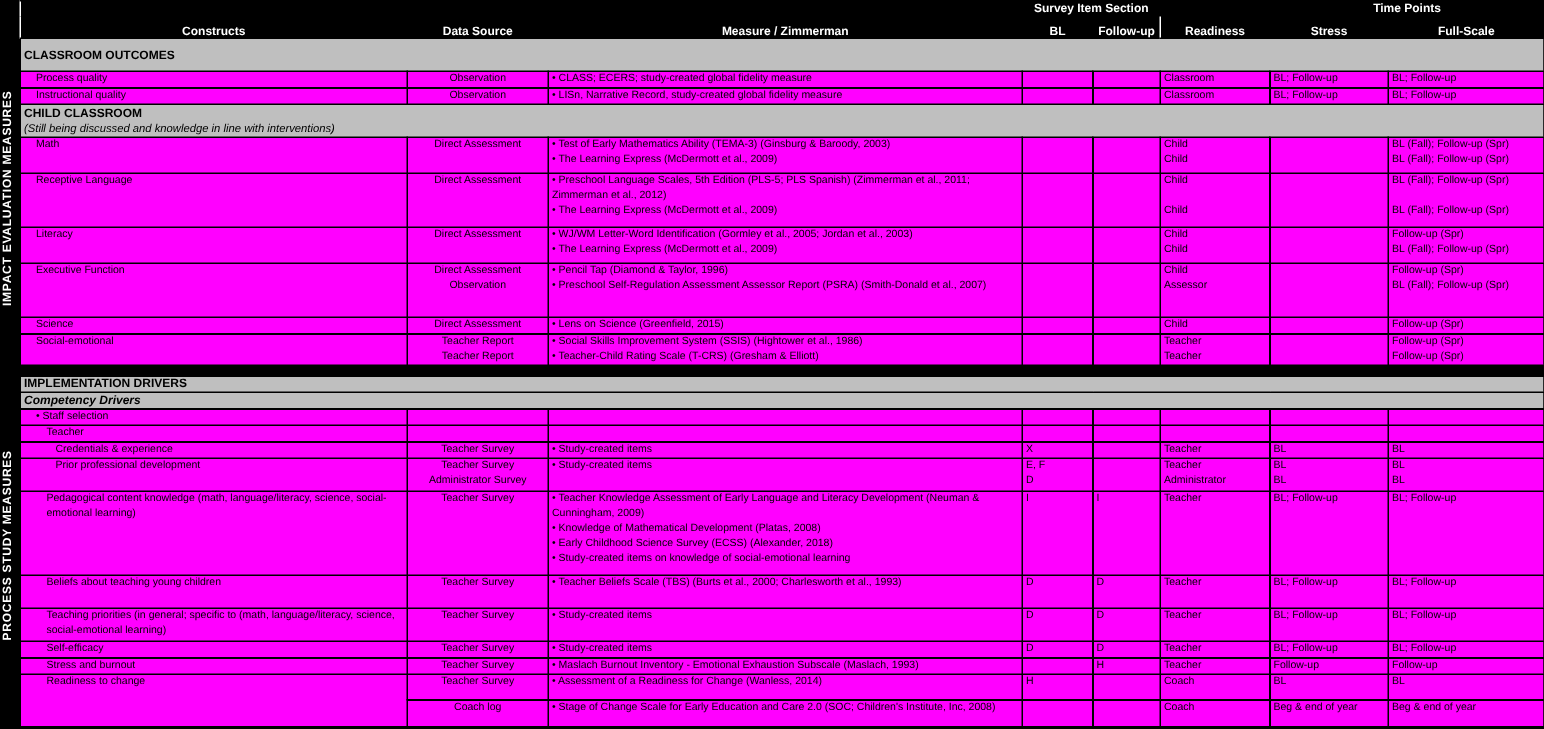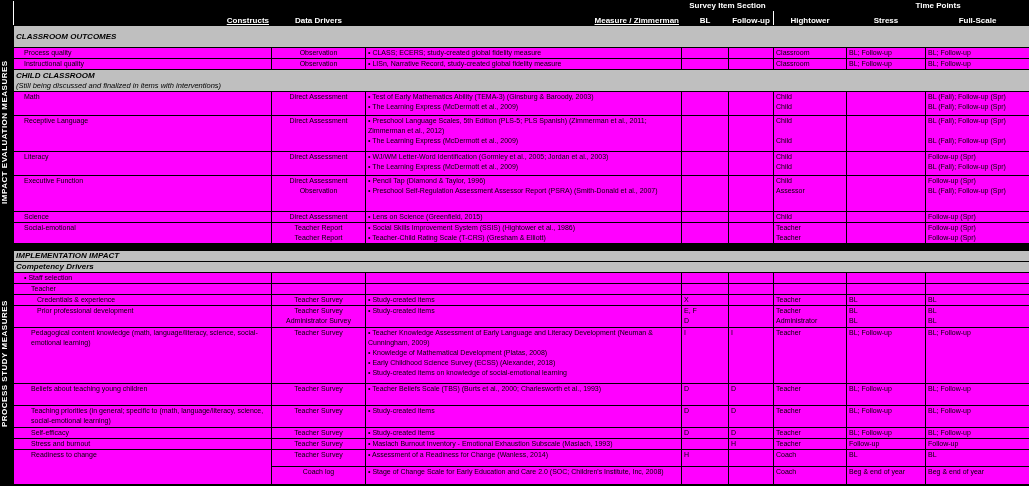--- a/index.html
+++ b/index.html
@@ -5,29 +5,29 @@
   html,body{margin:0;padding:0;background:#000;}
   .wrap{position:relative;width:1029px;height:486px;background:#000;overflow:hidden;
         font-family:"Liberation Sans",sans-serif;}
   .side{position:absolute;left:0;width:13px;background:#000;color:#fff;
         writing-mode:vertical-rl;transform:rotate(180deg);text-align:center;
         font-size:8px;font-weight:bold;letter-spacing:.5px;white-space:nowrap;overflow:hidden;}
   table{border-collapse:collapse;table-layout:fixed;position:absolute;left:13px;top:0;width:1016px;}
   th,td{border:1px solid #000;padding:0 2px;overflow:hidden;}
   th{background:#000;color:#fff;font-size:8px;font-weight:bold;text-align:center;
      border-left:1px solid #fff;border-top:1px solid #000;}
-  th.l{text-align:right;text-decoration:underline;}
+  th.l{text-align:center;}
   th.vb{vertical-align:bottom;}
   th .grp{border-bottom:1px solid #fff;padding:12px 3px;}
   td{font-size:7px;line-height:10px;color:#000;vertical-align:top;}
   td.mag{background:#FF00FF;}
   td.ctr{text-align:center;}
   td.band{background:#BFBFBF;vertical-align:middle;}
   td.divider{background:#000;border-color:#000;}
-  .bandlabel{font-size:8px;font-weight:bold;line-height:10px;font-style:italic;}
+  .bandlabel{font-size:8px;font-weight:bold;line-height:10px;}
   .bandlabel.it{font-style:italic;}
   .bandnote{font-size:7.5px;font-style:italic;line-height:10px;}
   .ln{min-height:10px;line-height:10px;}
   td.ind2{padding-left:10px;}
   td.ind3{padding-left:17px;}
   td.ind4{padding-left:23px;}
 </style>
 </head>
 <body>
 
@@ -42,24 +42,24 @@
         <col style="width:316px">
       <col style="width:47px">
         <col style="width:45px">
         <col style="width:73px">
       <col style="width:79px">
         <col style="width:104px">
     </colgroup>
     <thead>
       <tr style="height:9px">
         <th rowspan="2" class="l vb">Constructs</th>
-        <th rowspan="2" class="vb">Data Drivers</th>
+        <th rowspan="2" class="vb">Data Source</th>
         <th rowspan="2" class="l vb">Measure / Zimmerman</th>
         <th colspan="2"><span class="grp">Survey Item Section</span></th>
-        <th rowspan="2" class="vb">Hightower</th>
+        <th rowspan="2" class="vb">Readiness</th>
         <th colspan="2"><span class="grp">Time Points</span></th>
       </tr>
       <tr style="height:15px">
         <th class="vb">BL</th>
         <th class="vb">Follow-up</th>
         <th class="vb">Stress</th>
         <th class="vb">Full-Scale</th>
       </tr>
     </thead>
     <tbody id="rows">
@@ -108,21 +108,21 @@
           <td class="mag">
             <div class="ln">BL; Follow-up</div>
           </td>
           <td class="mag">
             <div class="ln">BL; Follow-up</div>
           </td>
         </tr>
         <tr style="height: 22px;">
           <td class="band" colspan="8">
             <div class="bandlabel">CHILD CLASSROOM</div>
-            <div class="bandnote">(Still being discussed and finalized in items with interventions)</div>
+            <div class="bandnote">(Still being discussed and knowledge in line with interventions)</div>
           </td>
         </tr>
         <tr style="height: 24px;">
           <td class="mag ind2">
             <div class="ln">Math</div>
           </td>
           <td class="mag ctr">
             <div class="ln">Direct Assessment</div>
           </td>
           <td class="mag">
@@ -255,21 +255,21 @@
           <td class="mag">
             <div class="ln">Follow-up (Spr)</div>
             <div class="ln">Follow-up (Spr)</div>
           </td>
         </tr>
         <tr style="height: 7px;">
           <td class="divider" colspan="8"></td>
         </tr>
         <tr style="height: 11px;">
           <td class="band" colspan="8">
-            <div class="bandlabel">IMPLEMENTATION IMPACT</div>
+            <div class="bandlabel">IMPLEMENTATION DRIVERS</div>
           </td>
         </tr>
         <tr style="height: 11px;">
           <td class="band" colspan="8">
             <div class="bandlabel it">Competency Drivers</div>
           </td>
         </tr>
         <tr style="height: 11px;">
           <td class="mag ind2">
             <div class="ln">• Staff selection</div>

